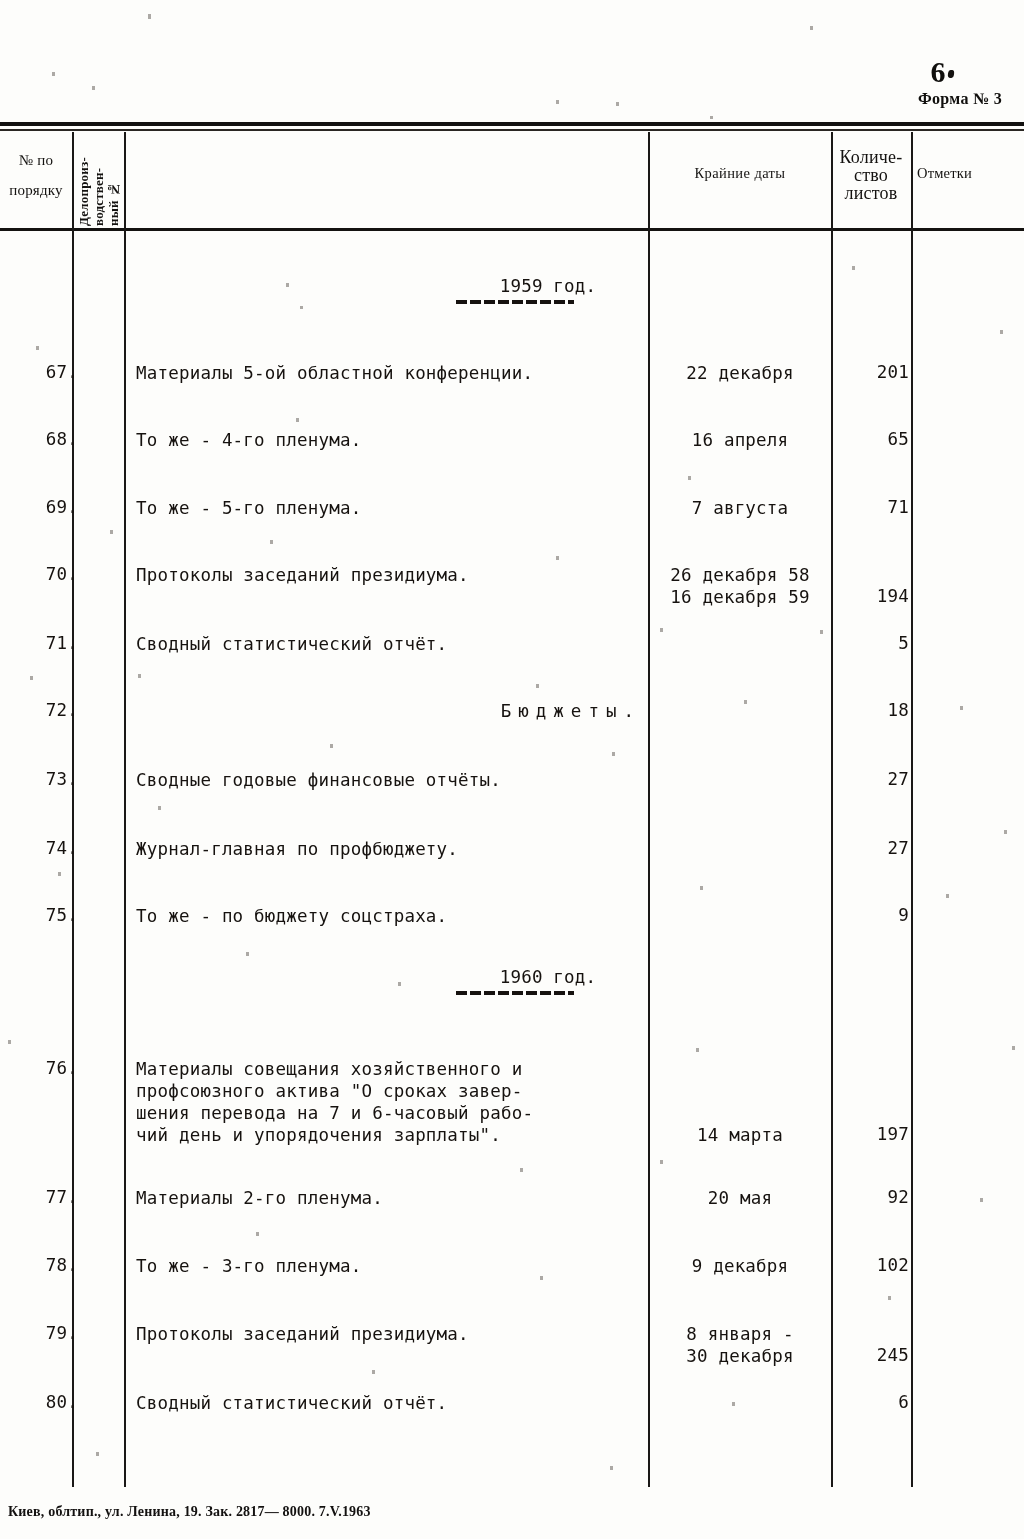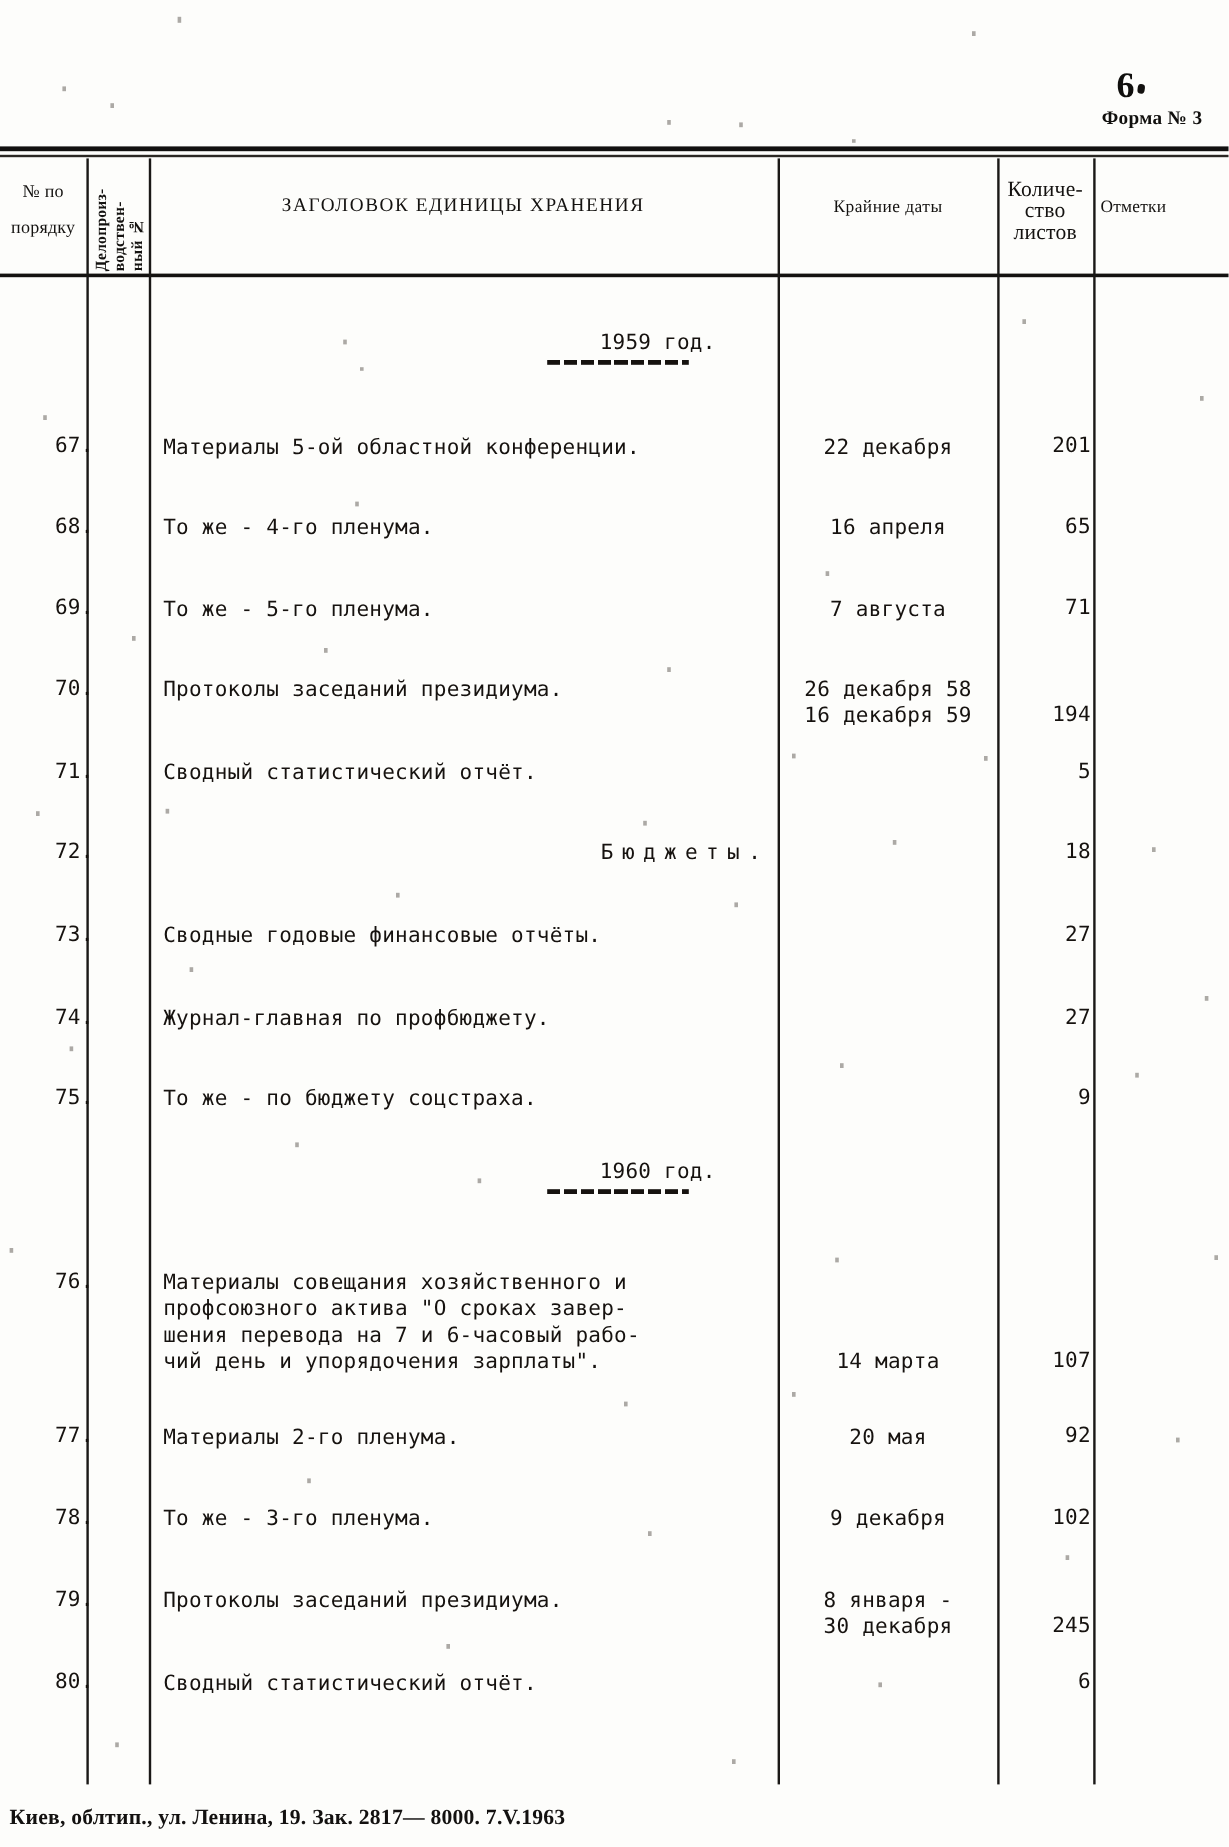--- a/index.html
+++ b/index.html
@@ -210,21 +210,21 @@
   }
 
   .spaced { letter-spacing: 7px; text-align: right; }
 
   
   .imprint {
     position: absolute;
     left: 8px;
     top: 1504px;
     font-family: "Liberation Serif", serif;
-    font-size: 18px;
+    font-size: 14px;
     font-weight: bold;
     letter-spacing: .2px;
     white-space: nowrap;
     color: #131110;
   }
 </style>
 </head>
 <body>
 
 <div id="page">
@@ -298,21 +298,20 @@
     <div>№ по</div>
     <div>порядку</div>
   </div>
 
   <div class="colhead ch-delo">
     <span>Делопроиз-
 водствен-
 ный №</span>
   </div>
 
-  <div class="colhead ch-title">ЗАГОЛОВОК ЕДИНИЦЫ ХРАНЕНИЯ</div>
   <div class="colhead ch-dates">Крайние даты</div>
 
   <div class="colhead ch-count">
     <div>Количе-</div>
     <div>ство</div>
     <div>листов</div>
   </div>
 
   <div class="colhead ch-notes">Отметки</div>
 
@@ -399,21 +398,21 @@
     <div class="year-underline"></div>
   </div>
 
   <div class="row" style="top:1058px;">
     <div class="cell-num tw">76.</div>
     <div class="cell-title tw">Материалы совещания хозяйственного и
 профсоюзного актива "О сроках завер-
 шения перевода на 7 и 6-часовый рабо-
 чий день и упорядочения зарплаты".</div>
     <div class="cell-dates tw" style="margin-top:66px;">14 марта</div>
-    <div class="cell-count tw" style="margin-top:66px;">107</div>
+    <div class="cell-count tw" style="margin-top:66px;">197</div>
     <div class="cell-notes tw"></div>
   </div>
 
   <div class="row" style="top:1187px;">
     <div class="cell-num tw">77.</div>
     <div class="cell-title tw">Материалы 2-го пленума.</div>
     <div class="cell-dates tw">20 мая</div>
     <div class="cell-count tw">92</div>
     <div class="cell-notes tw"></div>
   </div>

